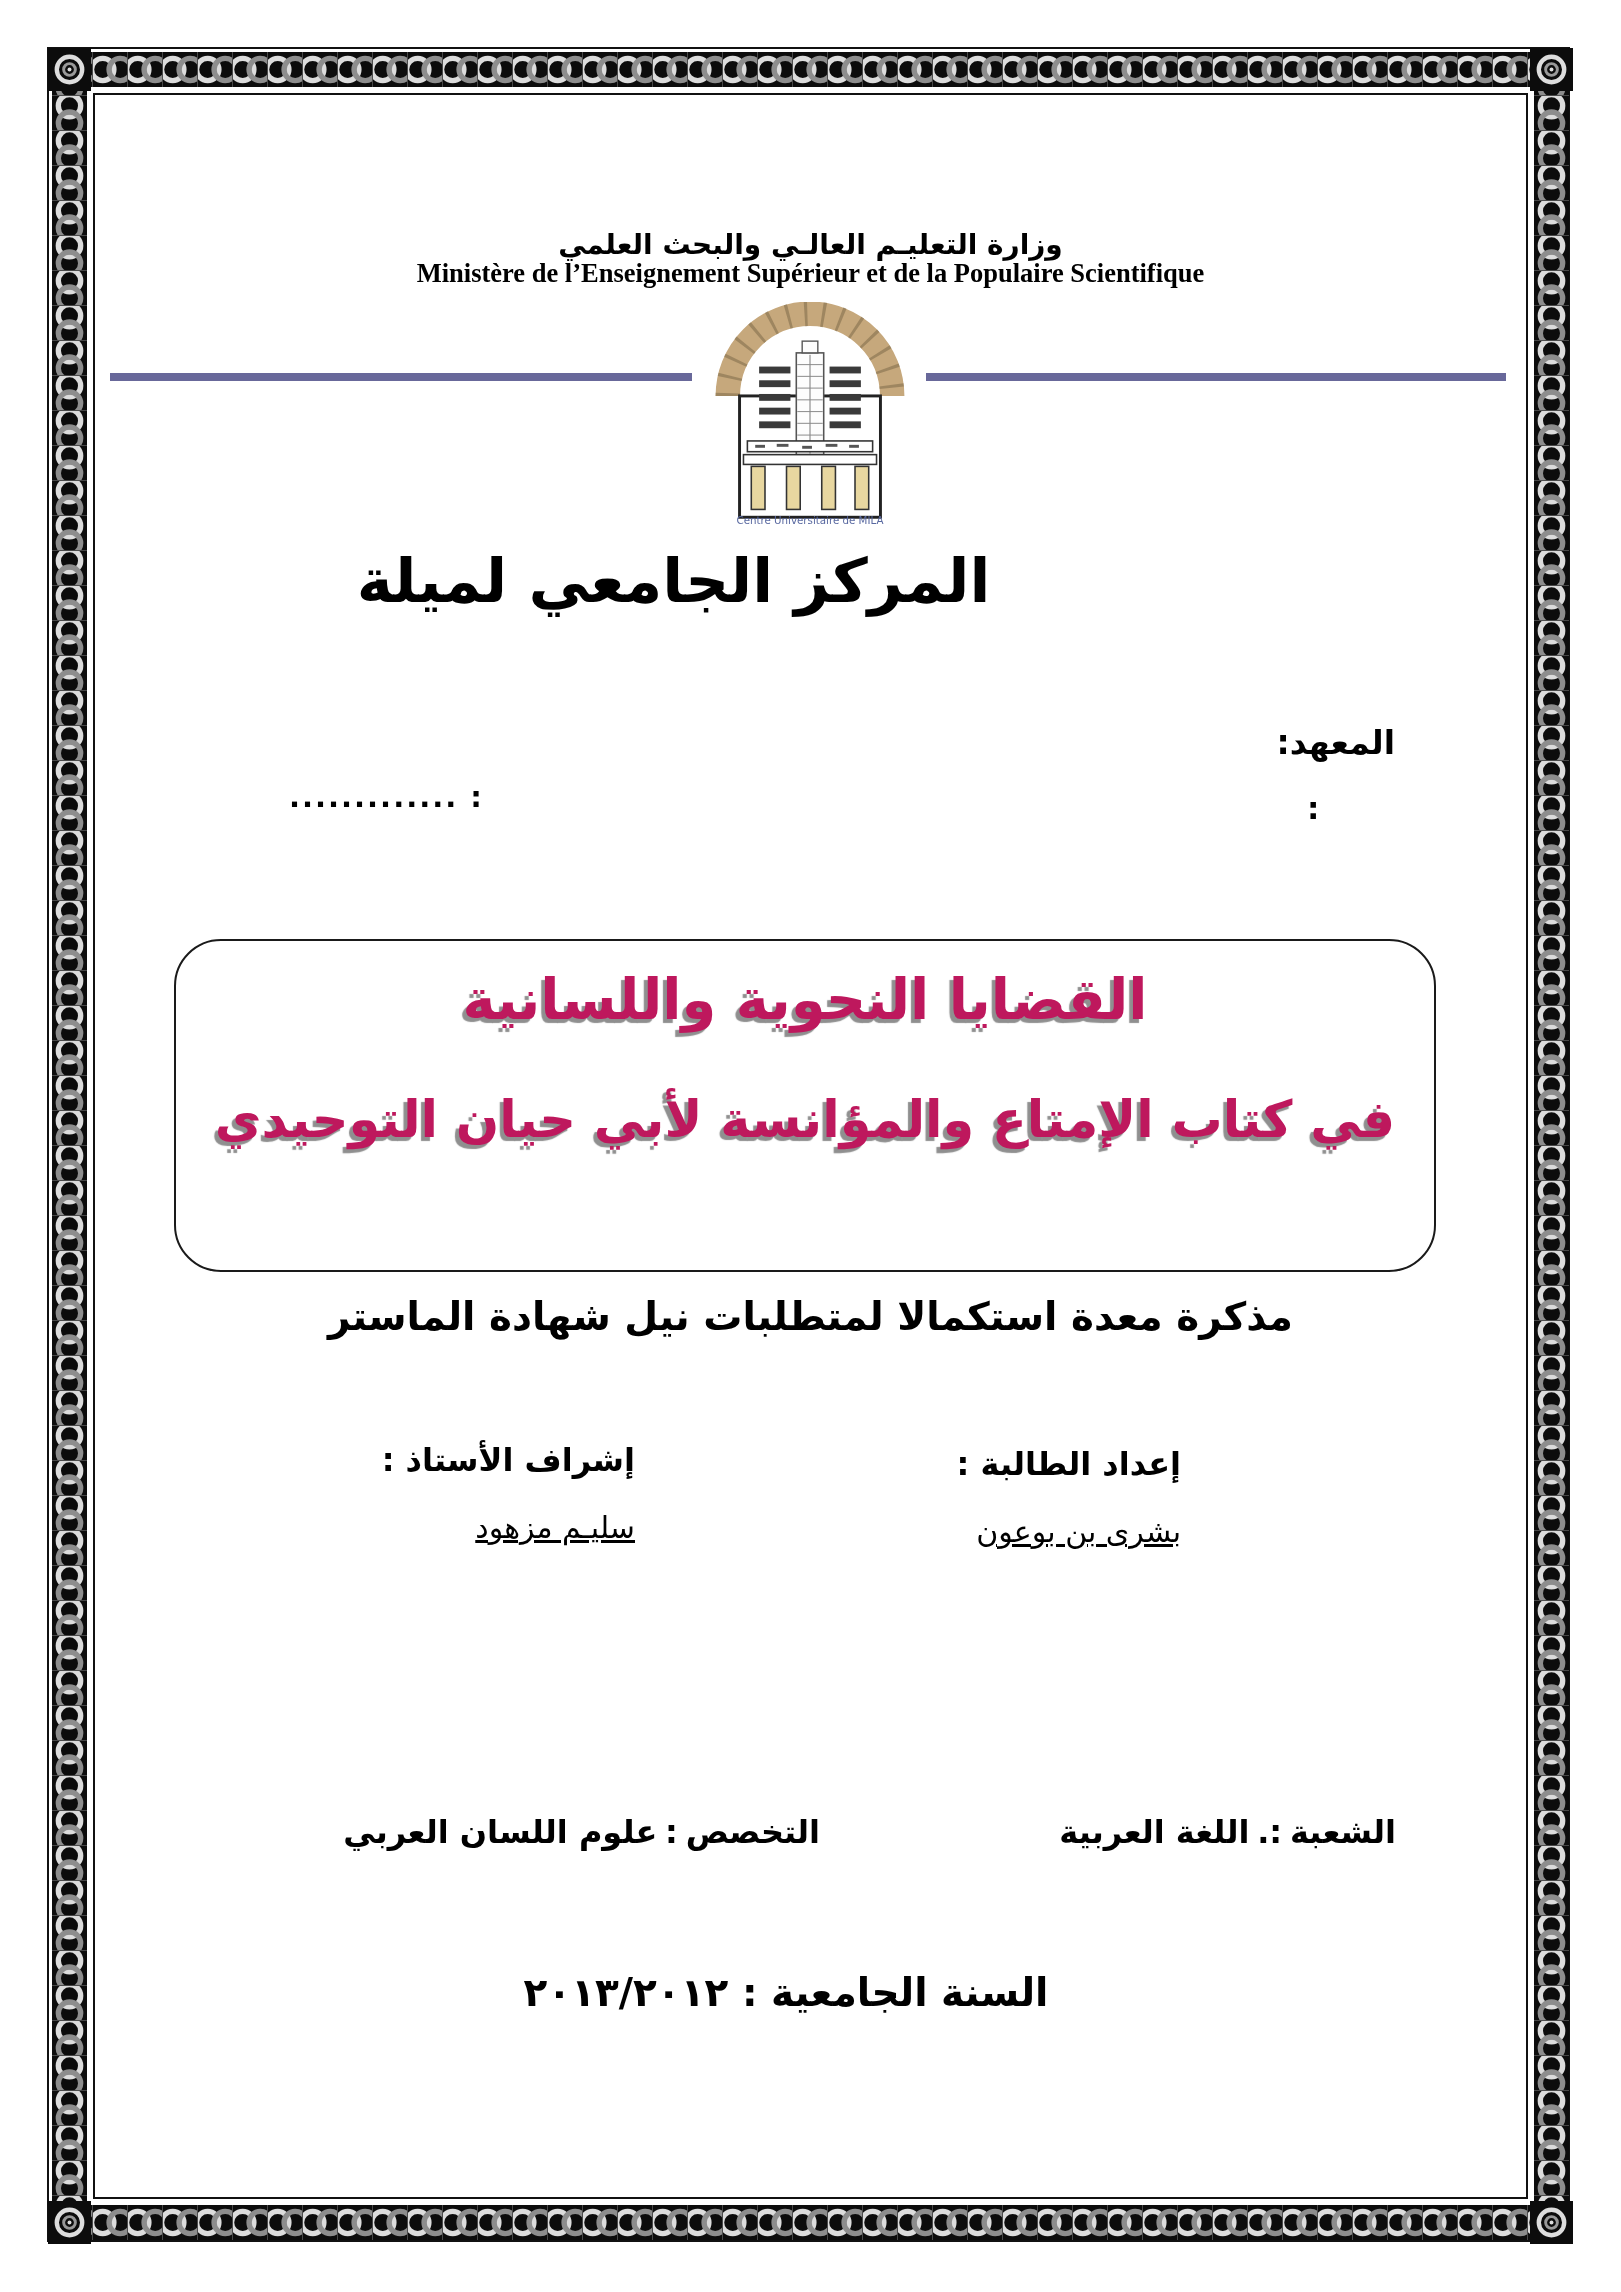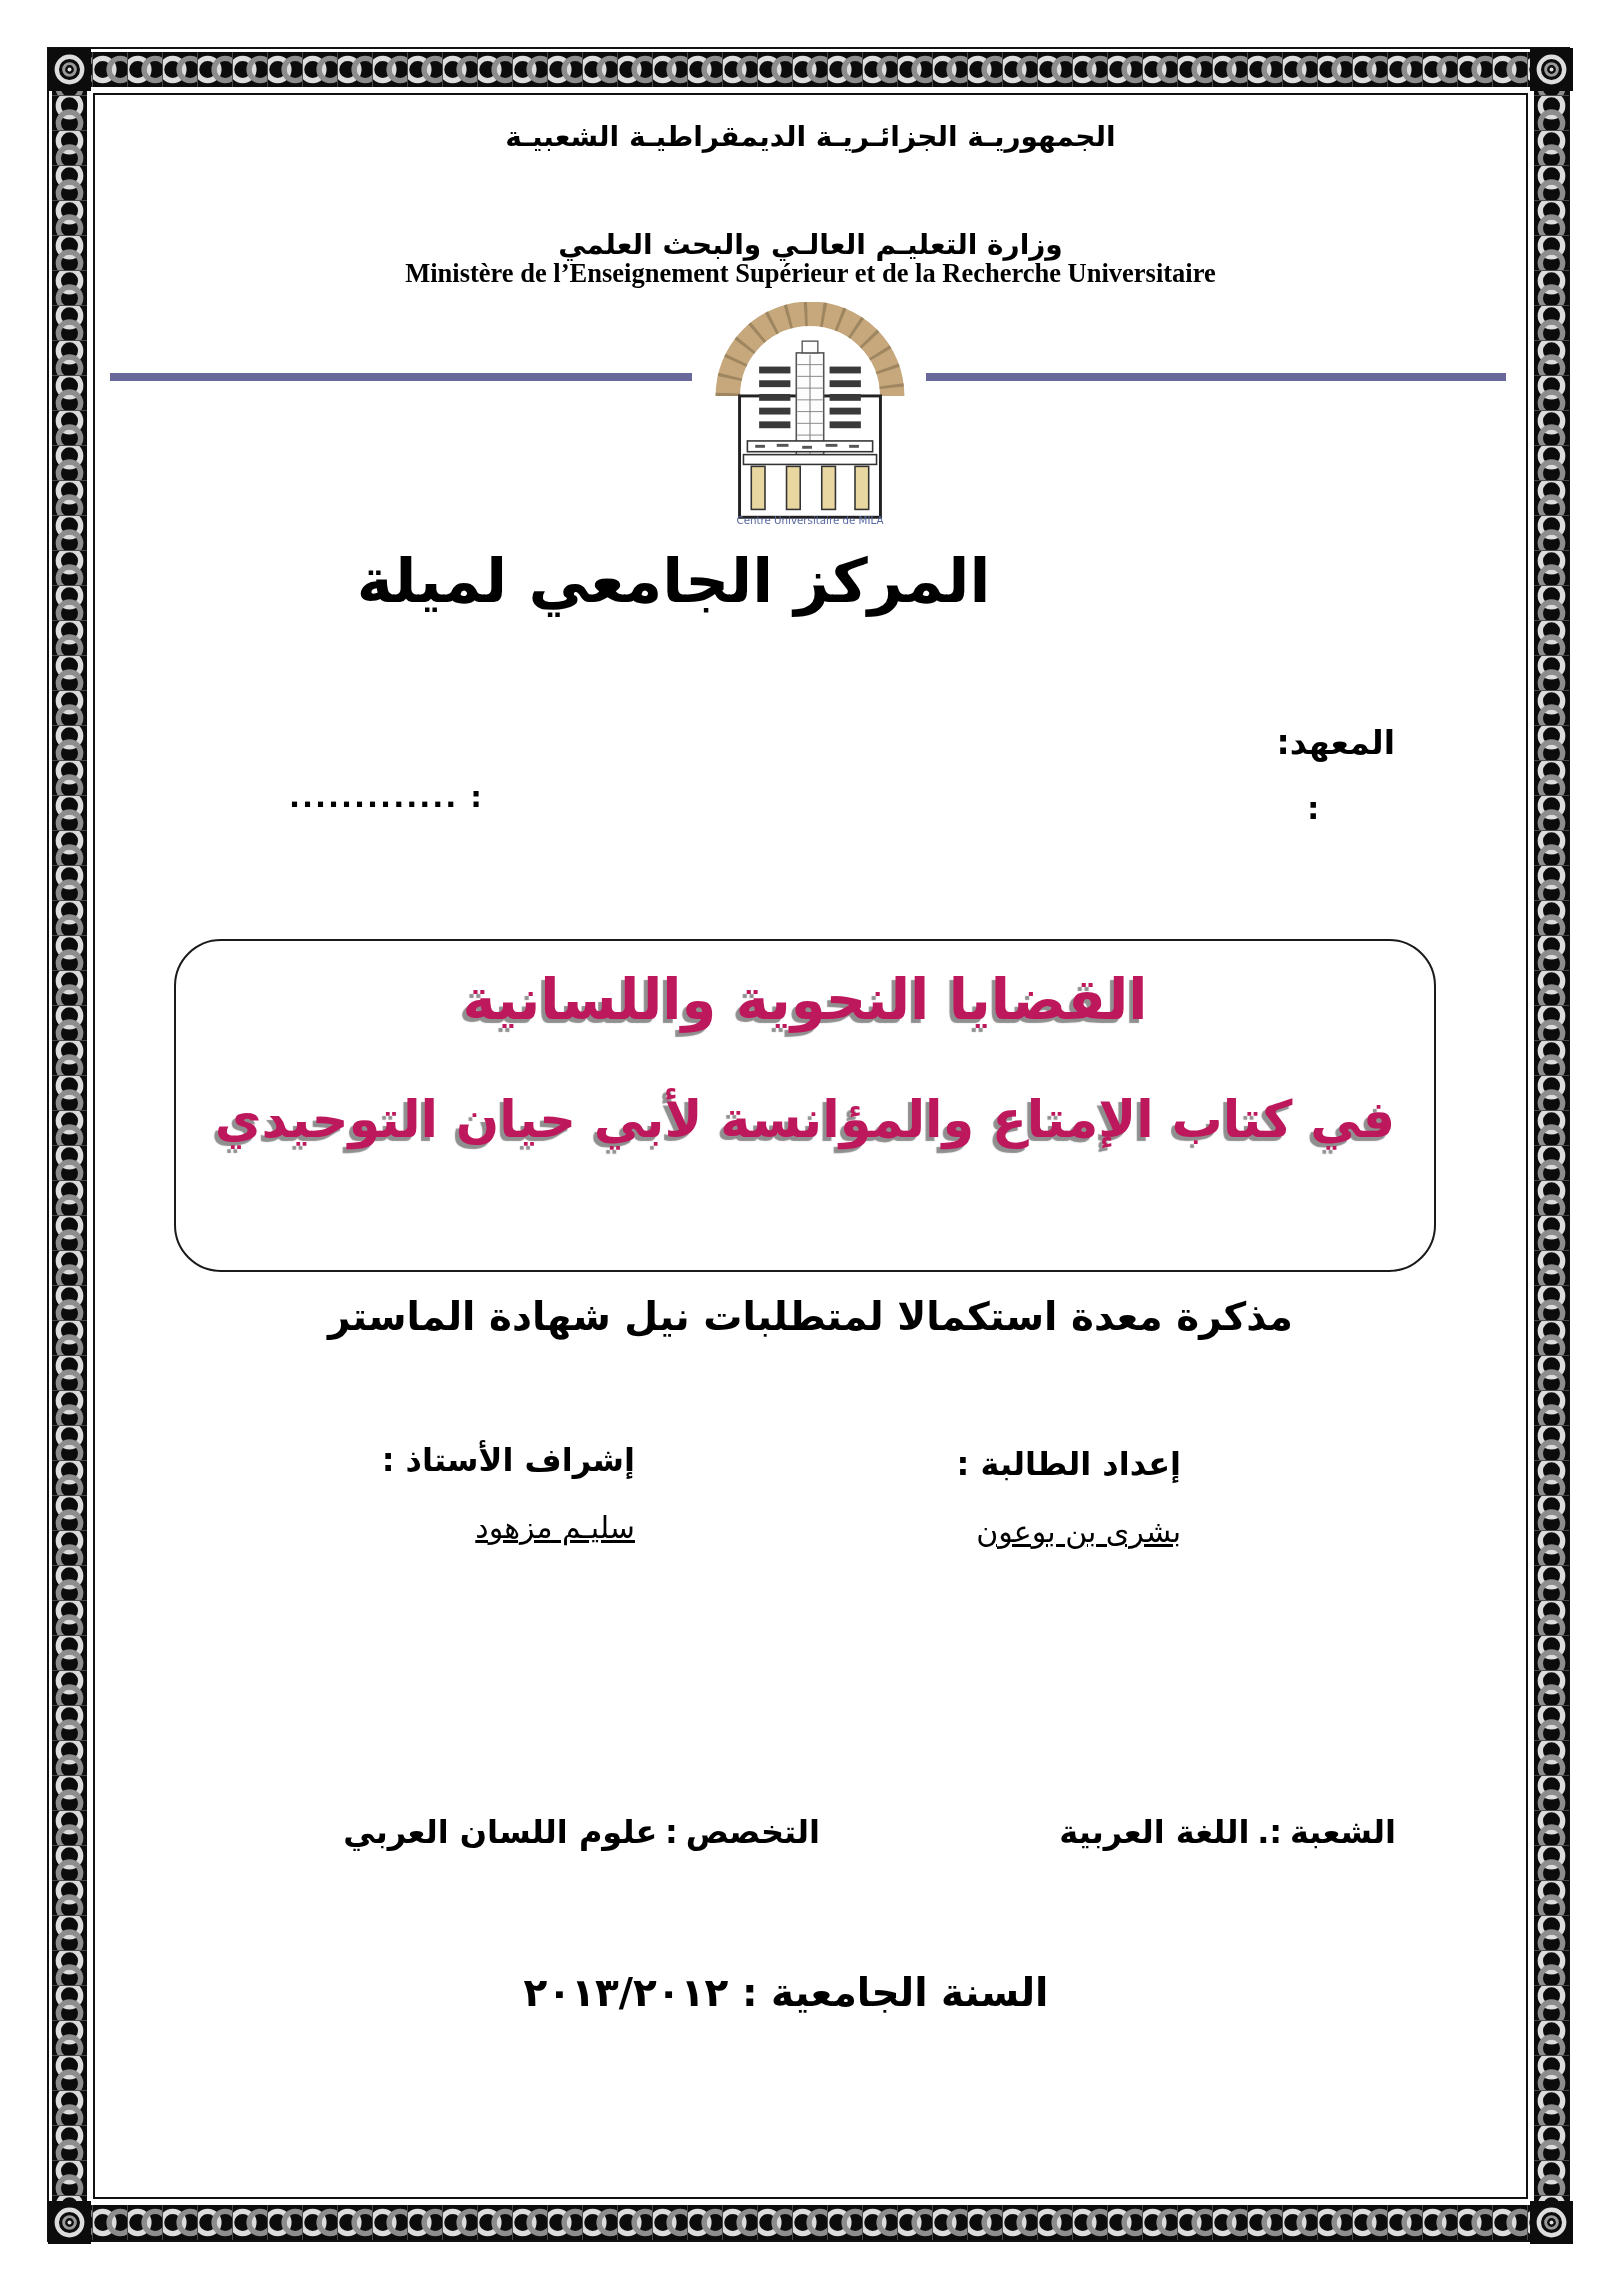--- a/index.html
+++ b/index.html
@@ -158,23 +158,22 @@
   </svg>
   <svg class="corner" style="left:1530px;top:2201px;" width="43" height="43" viewBox="0 0 44 44">
     <rect width="44" height="44" fill="#0c0c0c"></rect>
     <circle cx="22" cy="22" r="13" fill="none" stroke="#dddddd" stroke-width="4.5"></circle>
     <circle cx="22" cy="22" r="6" fill="none" stroke="#999999" stroke-width="3"></circle>
     <circle cx="22" cy="22" r="2" fill="#dddddd"></circle>
   </svg>
 
   <div class="frame-inner"></div>
 
-  <div class="hline h1a ar-b">الجمهوريـة الجزائـريـة الديمقراطيـة الشعبيـة</div>
   <div class="hline h3a ar-b">وزارة التعليـم العالـي والبحث العلمي</div>
-  <div class="hline h4f fr-b">Ministère de l’Enseignement Supérieur et de la Recherche Universitaire</div>
+  <div class="hline h4f fr-b">Ministère de l’Enseignement Supérieur et de la Populaire Scientifique</div>
 
   <div class="divider" style="left:110px;width:582px;background:#68689a;"></div>
   <div class="divider" style="left:926px;width:580px;background:#68689a;"></div>
 
   <svg class="logo-svg" width="196" height="227" viewBox="0 0 200 232">
 
     <path d="M 16 96 A 84 84 0 0 1 184 96" fill="none" stroke="#c6a87c" stroke-width="25"></path>
     <path d="M 16 96 A 84 84 0 0 1 184 96" fill="none" stroke="#7e6a48" stroke-width="25" stroke-dasharray="3 15" opacity="0.55"></path>
 
     <rect x="28" y="96" width="144" height="124" fill="#ffffff" stroke="#222" stroke-width="3"></rect>

